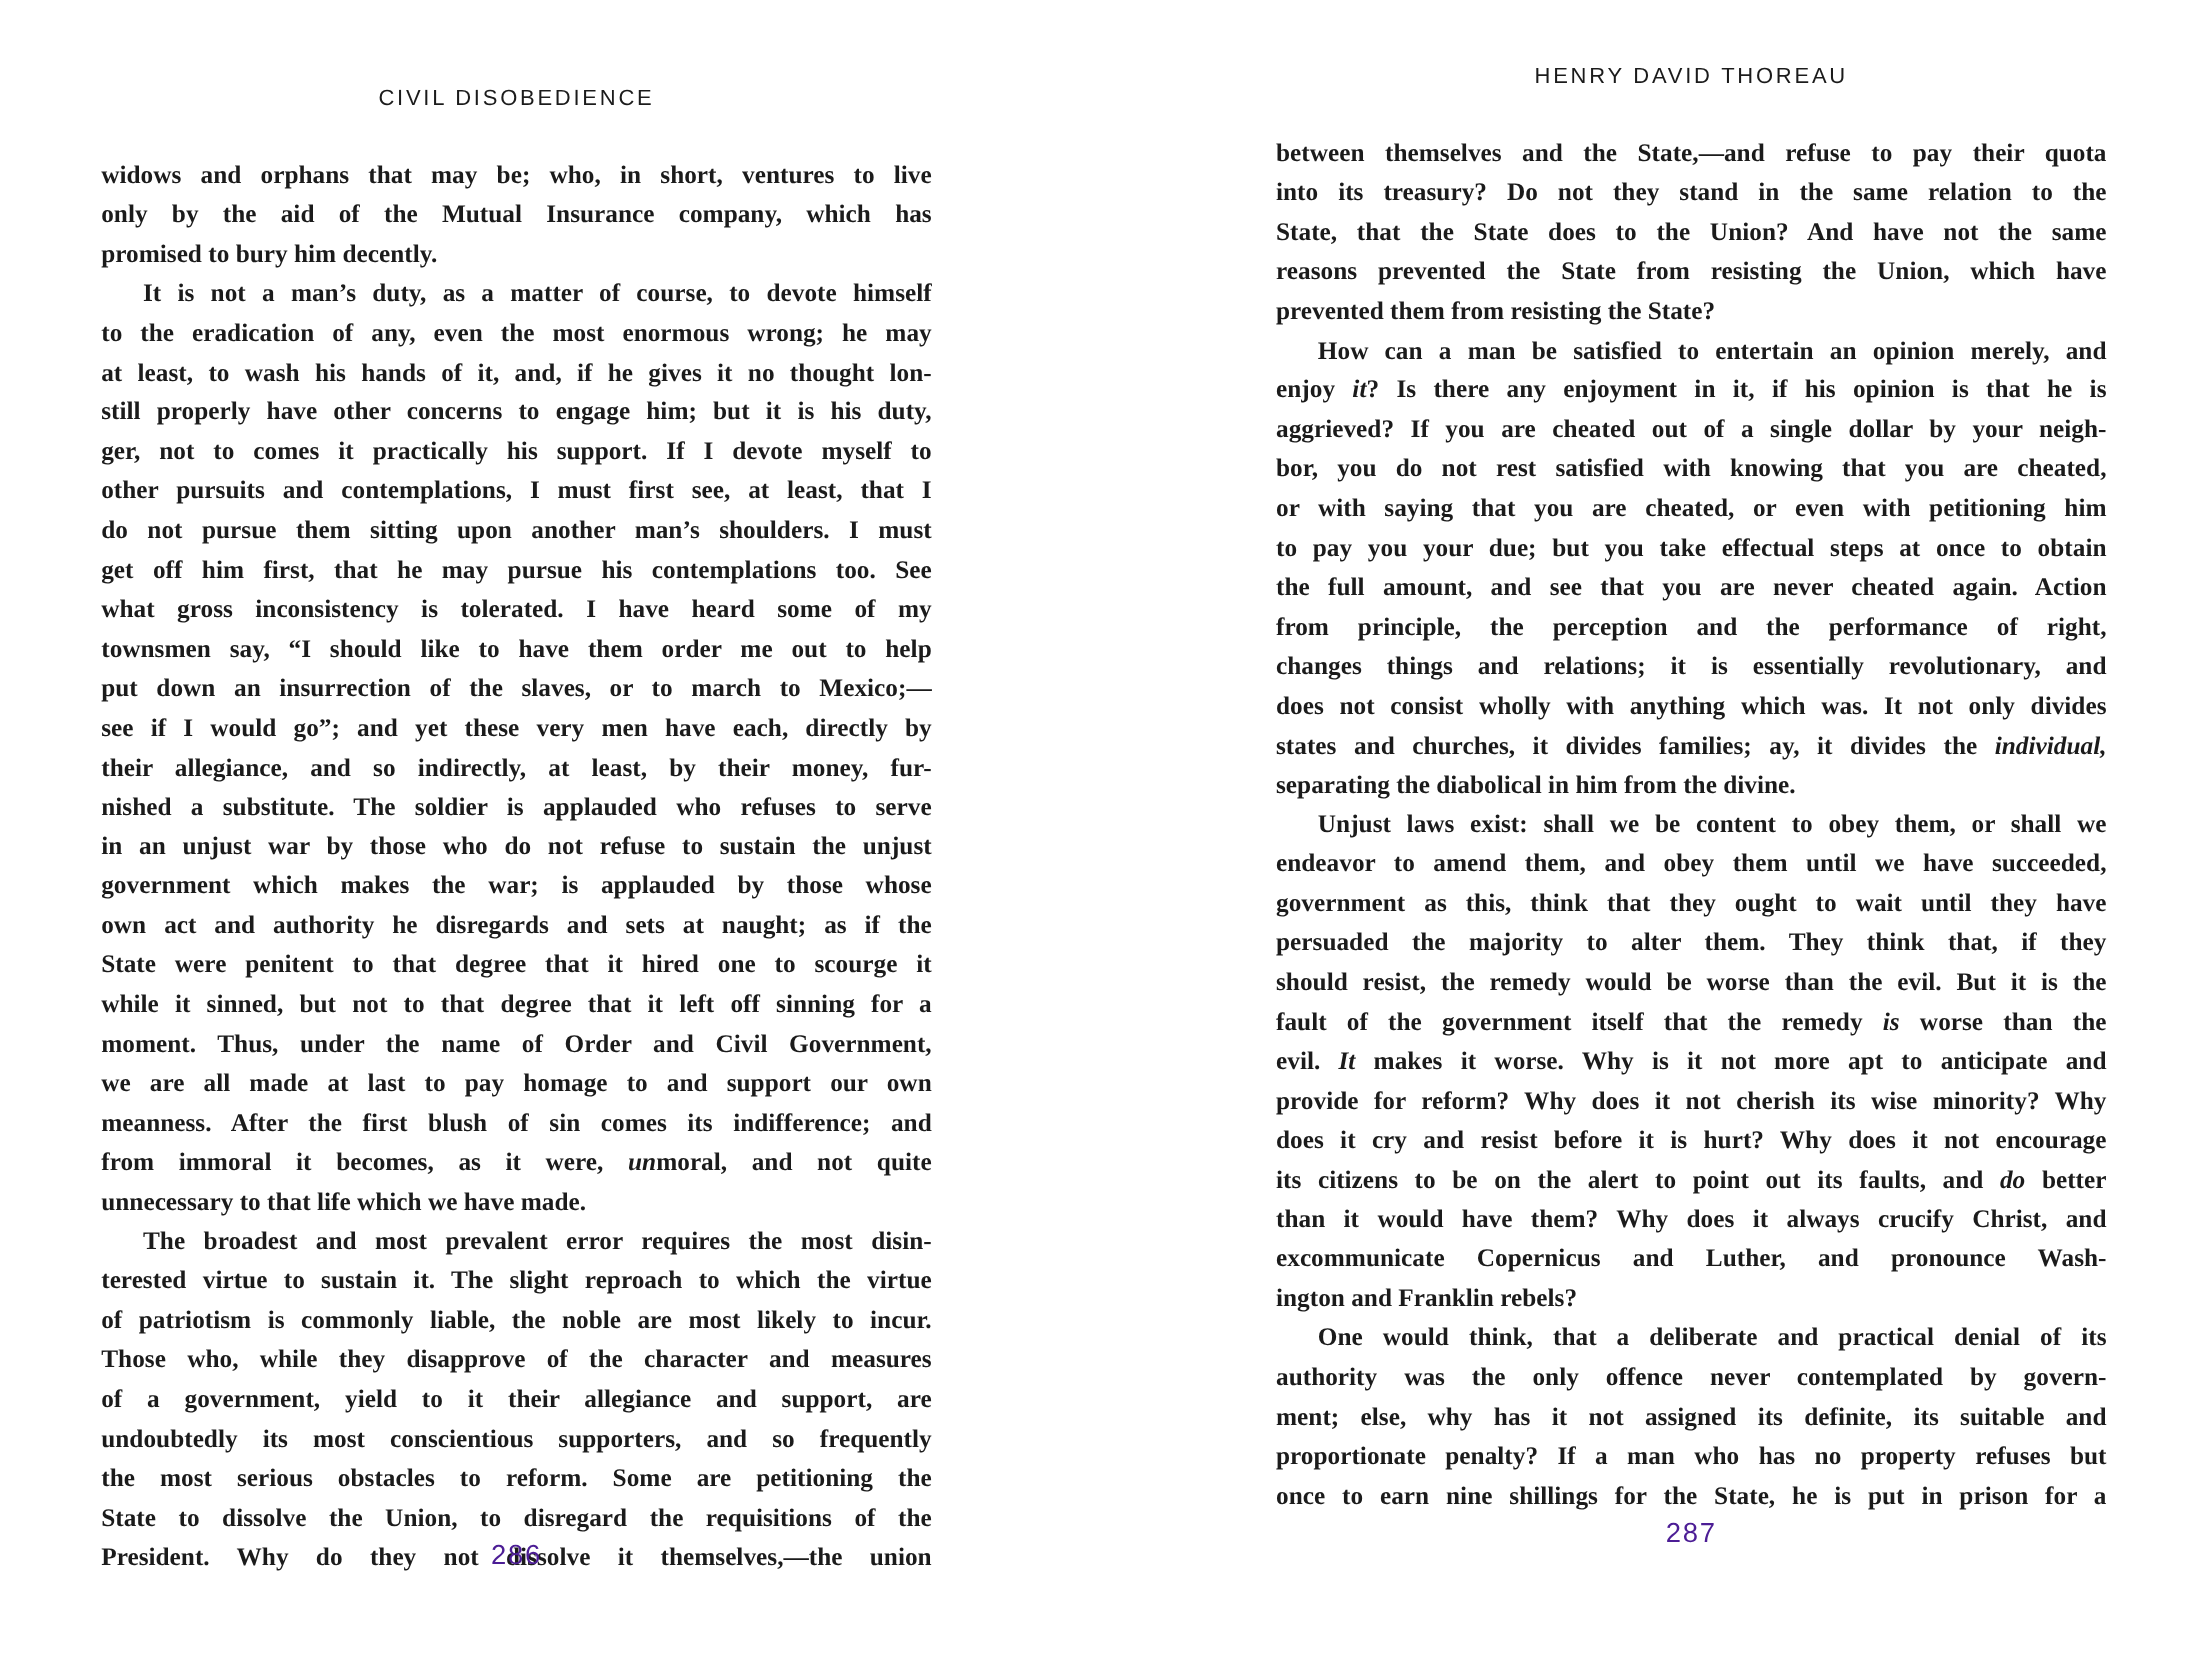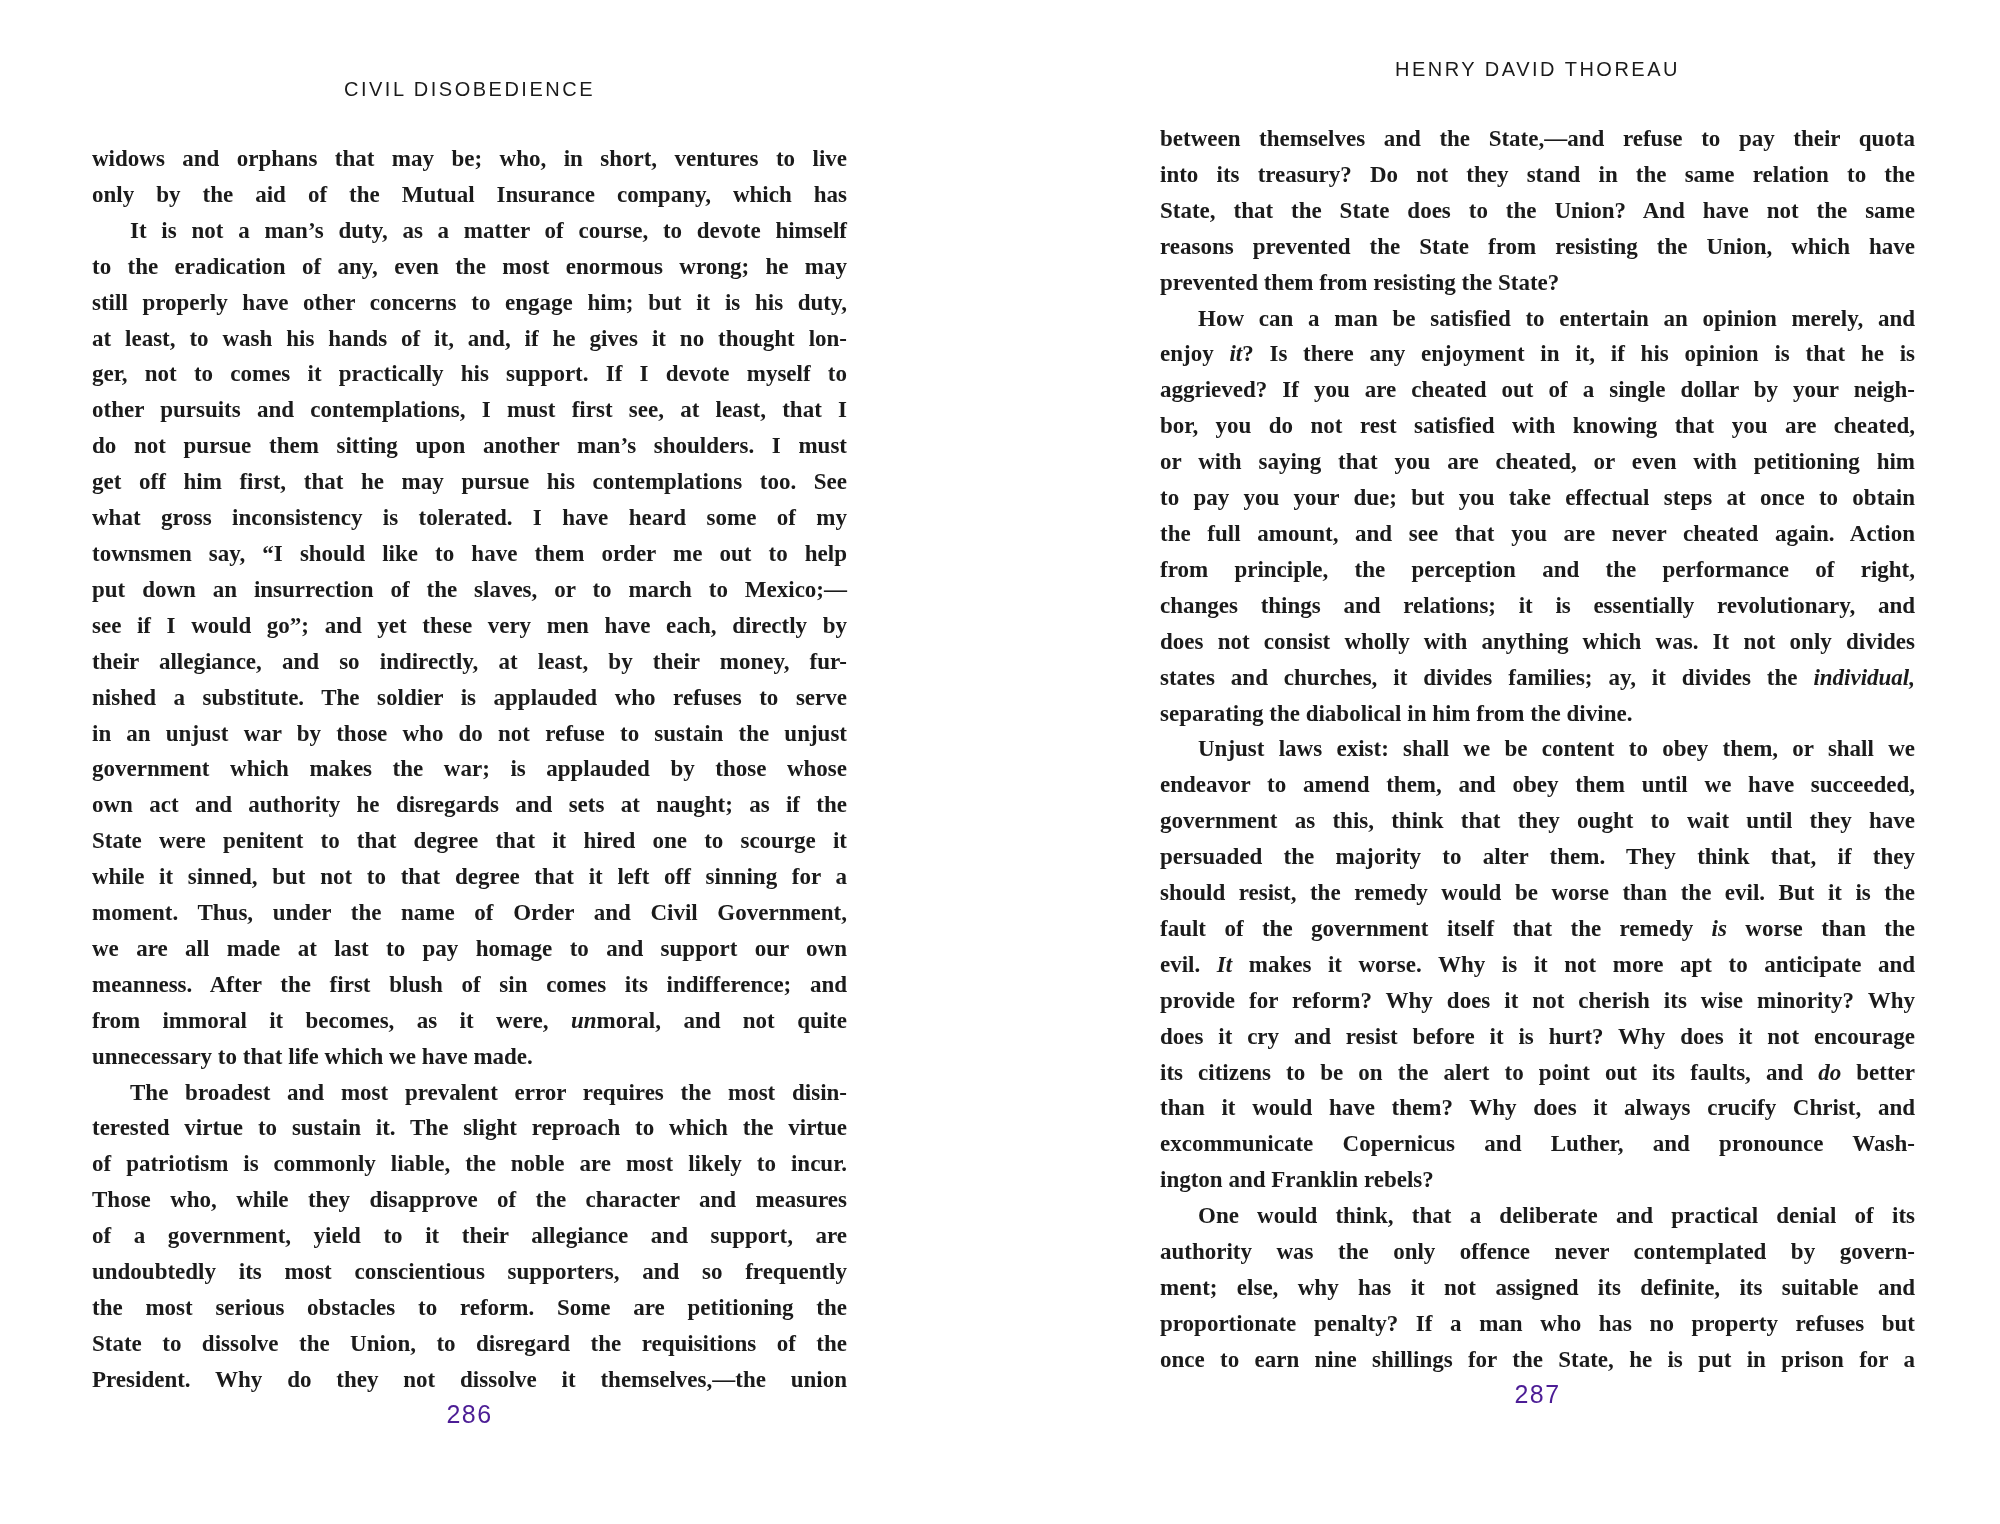--- a/index.html
+++ b/index.html
@@ -77,24 +77,25 @@
 </head>
 <body>
 
 <div id="spread">
 
   <div class="page left">
     <div class="running-header">CIVIL DISOBEDIENCE</div>
     <div class="page-body">
         <div class="line just">widows and orphans that may be; who, in short, ventures to live</div>
         <div class="line just">only by the aid of the Mutual Insurance company, which has</div>
+        <div class="line">promised to bury him decently.</div>
         <div class="line just indent">It is not a man’s duty, as a matter of course, to devote himself</div>
         <div class="line just">to the eradication of any, even the most enormous wrong; he may</div>
+        <div class="line just">at least, to wash his hands of it, and, if he gives it no thought lon-</div>
         <div class="line just">still properly have other concerns to engage him; but it is his duty,</div>
-        <div class="line just">at least, to wash his hands of it, and, if he gives it no thought lon-</div>
         <div class="line just">ger, not to comes it practically his support. If I devote myself to</div>
         <div class="line just">other pursuits and contemplations, I must first see, at least, that I</div>
         <div class="line just">do not pursue them sitting upon another man’s shoulders. I must</div>
         <div class="line just">get off him first, that he may pursue his contemplations too. See</div>
         <div class="line just">what gross inconsistency is tolerated. I have heard some of my</div>
         <div class="line just">townsmen say, “I should like to have them order me out to help</div>
         <div class="line just">put down an insurrection of the slaves, or to march to Mexico;—</div>
         <div class="line just">see if I would go”; and yet these very men have each, directly by</div>
         <div class="line just">their allegiance, and so indirectly, at least, by their money, fur-</div>
         <div class="line just">nished a substitute. The soldier is applauded who refuses to serve</div>

